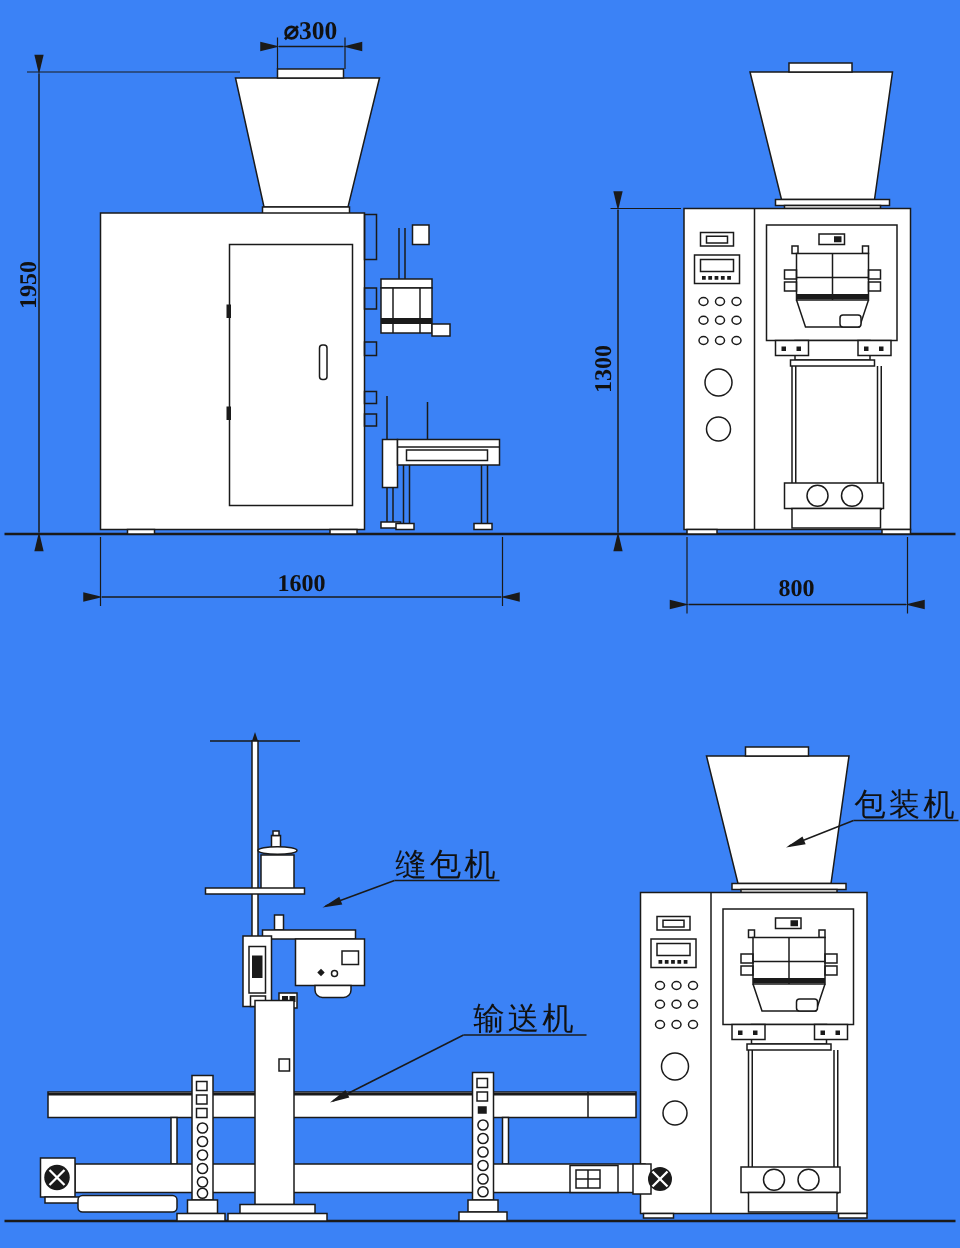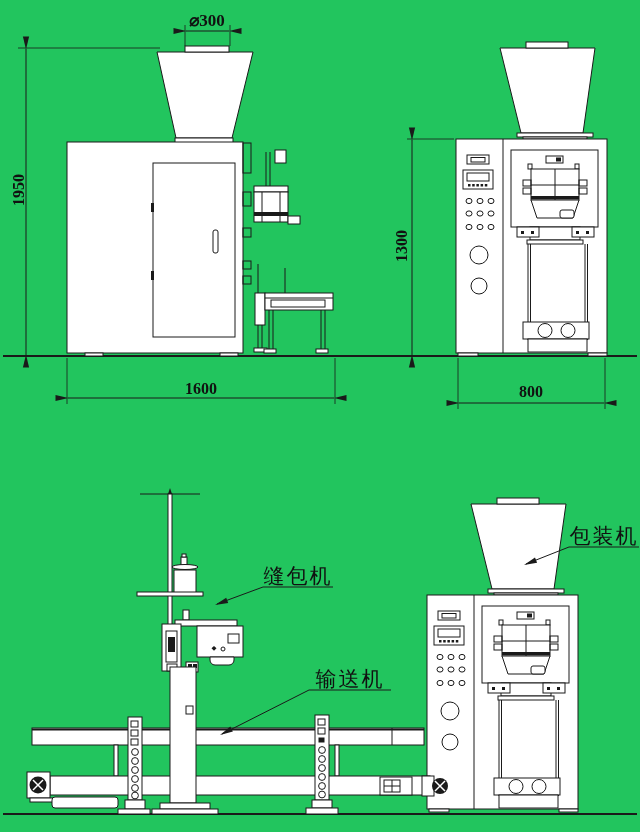--- a/index.html
+++ b/index.html
@@ -1,16 +1,16 @@
 <!DOCTYPE html>
 <html><head>
 <meta charset="utf-8">
 <style>
   html,body{margin:0;padding:0;background:#fff;}
-  .canvas{position:relative;width:640px;height:832px;background:#22c55e;overflow:hidden;}
+  .canvas{position:relative;width:640px;height:832px;background:#3b82f6;overflow:hidden;}
   svg{display:block;}
   #dwg rect,#dwg line,#dwg path,#dwg circle,#dwg ellipse,#dwg polyline{
     stroke:#1a1a1a;fill:none;stroke-width:1;}
   #dwg .w{fill:#ffffff;}
   #dwg .f{fill:#1a1a1a;stroke:none;}
   #dwg .t2{stroke-width:1.8;}
   #dwg .thin{stroke-width:0.8;}
   #dwg polygon.arr{fill:#1a1a1a;stroke:none;}
   #dwg marker path{fill:#1a1a1a;stroke:none;}
   #dwg text{stroke:none;fill:#111;}

